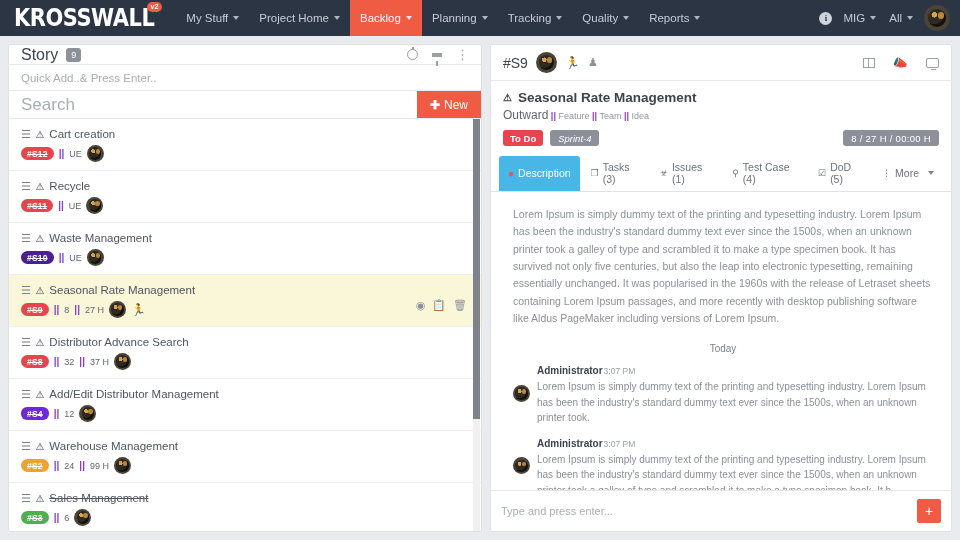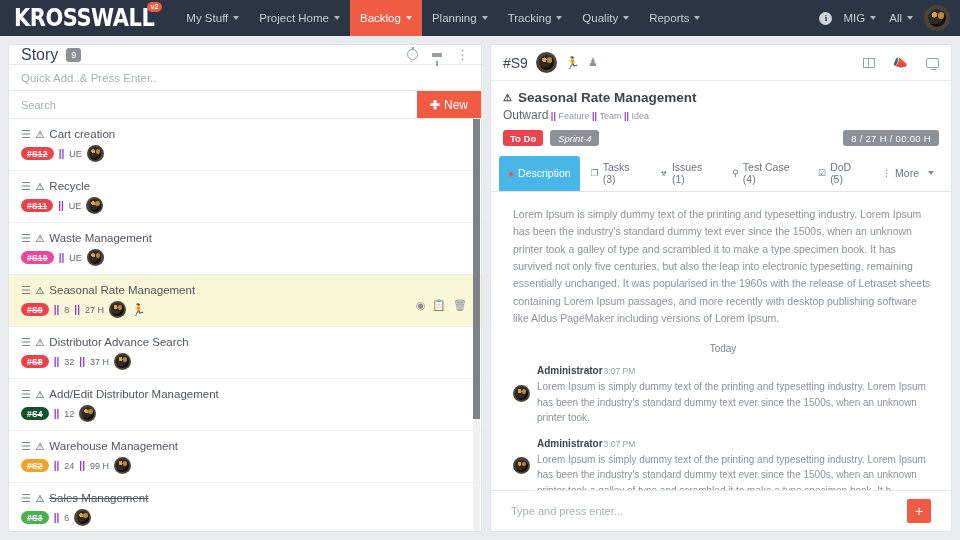--- a/index.html
+++ b/index.html
@@ -79,21 +79,21 @@
   .gear-ic::after { content:""; position:absolute; left:3.5px; top:-3px; width:2px; height:3px; background:#9aa0a8; }
   .funnel-ic { width: 0; height: 0; border-left: 5.5px solid #9aa0a8; border-right: 5.5px solid #9aa0a8; border-top: 4px solid #9aa0a8; position: relative; }
   .funnel-ic::after { content:""; position:absolute; left:-1px; top:4px; width:2px; height:5px; background:#9aa0a8; }
   .dots-ic { font-size: 13px; line-height: 8px; letter-spacing: 0; }
 
   .quick-add {
     height: 26px; display: flex; align-items: center; padding: 0 12px;
     border-bottom: 1px solid #e6e8ea; color: #a9aeb5; font-size: 11.5px; flex: none;
   }
   .search-row { display: flex; align-items: stretch; border-bottom: 1px solid #e6e8ea; flex: none; height: 28px; }
-  .search-input { flex: 1; padding: 0 12px; display: flex; align-items: center; color: #a9aeb5; font-size: 11px; }
+  .search-input { flex: 1; padding: 0 12px; display: flex; align-items: center; color: #a9aeb5; font-size: 17px; }
   .new-btn {
     background: #ef5b43; color: #fff; font-size: 12px; padding: 0 13px;
     display: flex; align-items: center; gap: 4px; cursor: pointer;
   }
   .plus-sq { font-size: 12px; font-weight: 700; }
 
   .story-list { flex: 1; overflow: hidden; position: relative; }
   .story-item {
     padding: 9px 12px 8px 12px; border-bottom: 1px solid #eceef0; position: relative;
   }
@@ -157,21 +157,21 @@
 
   .desc-area { flex: 1; overflow: hidden; padding: 14px 18px 0 22px; }
   .desc-text { font-size: 10.5px; line-height: 1.65; color: #8b9099; }
   .today-line { text-align: center; font-size: 10px; color: #7b818b; margin: 16px 0 6px 0; }
   .comment { display: flex; gap: 7px; margin-bottom: 7px; align-items: center; }
   .comment .avatar { width: 17px; height: 17px; flex: none; margin-top: 1px; }
   .c-author { font-size: 10px; font-weight: 700; color: #3d4450; }
   .c-time { font-size: 8.5px; color: #9aa0a8; margin-left: 1px; }
   .c-text { font-size: 10px; line-height: 1.55; color: #8b9099; margin-top: 1px; }
 
-  .comment-bar { border-top: 1px solid #e6e8ea; padding: 8px 20px; display: flex; align-items: center; gap: 8px; flex: none; }
+  .comment-bar { border-top: 1px solid #e6e8ea; padding: 8px 10px; display: flex; align-items: center; gap: 8px; flex: none; }
   .comment-input { flex: 1; font-size: 11px; color: #a9aeb5; }
   .send-btn {
     width: 24px; height: 24px; background: #ef5b43; color: #fff; border-radius: 2px;
     display: flex; align-items: center; justify-content: center; font-size: 14px; cursor: pointer;
   }
 </style>
 </head>
 <body>
 
 <div class="navbar">
@@ -274,21 +274,21 @@
             <span class="avatar sm"></span>
           </div>
         </div>
         <div class="story-item">
           <div class="si-title">
             <span class="grip">☰</span>
             <span class="warn-ic">⚠</span>
             <span class="si-name">Waste Management</span>
           </div>
           <div class="si-meta">
-            <span class="id-badge" style="background: #ec4899;">#S10</span>
+            <span class="id-badge" style="background: #4c1d95;">#S10</span>
             <span class="sep">||</span>
             <span class="unit">UE</span>
             <span class="avatar sm"></span>
           </div>
         </div>
         <div class="story-item selected">
           <div class="si-title">
             <span class="grip">☰</span>
             <span class="warn-ic">⚠</span>
             <span class="si-name">Seasonal Rate Management</span>
@@ -323,21 +323,21 @@
             <span class="avatar sm"></span>
           </div>
         </div>
         <div class="story-item">
           <div class="si-title">
             <span class="grip">☰</span>
             <span class="warn-ic">⚠</span>
             <span class="si-name">Add/Edit Distributor Management</span>
           </div>
           <div class="si-meta">
-            <span class="id-badge" style="background: #14532d;">#S4</span>
+            <span class="id-badge" style="background: #6d28d9; border-radius: 6px;">#S4</span>
             <span class="sep">||</span>
             <span class="unit">12</span>
             <span class="avatar sm"></span>
           </div>
         </div>
         <div class="story-item">
           <div class="si-title">
             <span class="grip">☰</span>
             <span class="warn-ic">⚠</span>
             <span class="si-name">Warehouse Management</span>

